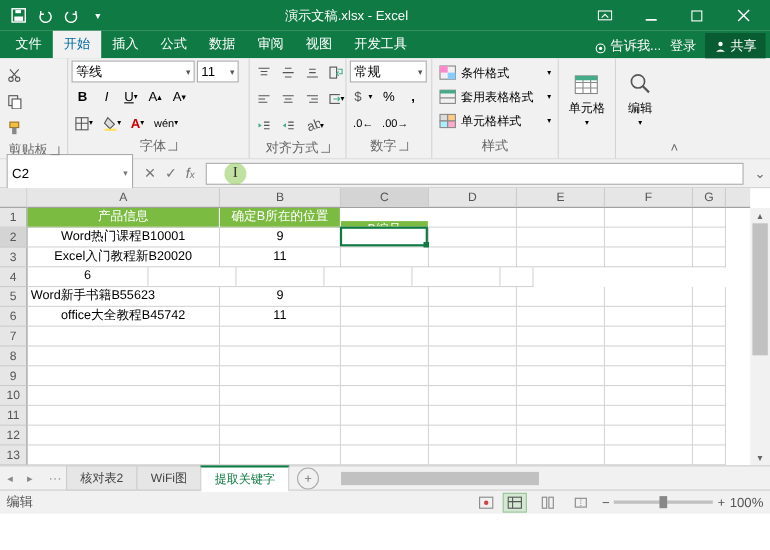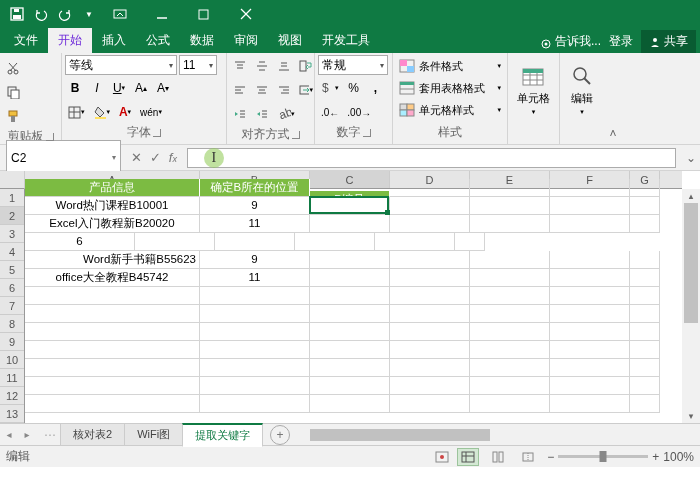--- a/index.html
+++ b/index.html
@@ -5,21 +5,21 @@
 *{box-sizing:border-box;margin:0;padding:0;font-family:"Microsoft YaHei",SimSun,sans-serif;font-size:12px;user-select:none}
 body{width:700px;height:500px;background:#fff;overflow:hidden;position:relative}
 .titlebar{height:28px;background:#0f7a43;display:flex;align-items:center;color:#fff}
 .qat{display:flex;gap:2px;padding-left:6px;align-items:center}
 .qat .qbtn{width:22px;height:22px;display:flex;align-items:center;justify-content:center}
 .title{flex:1;text-align:center;font-size:12px}
 .wincontrols{display:flex;gap:2px;padding-right:4px}
 .wincontrols .wb{width:40px;height:26px;display:flex;align-items:center;justify-content:center}
 .tabs{height:25px;background:#0f7a43;display:flex;align-items:flex-end;color:#fff;padding-left:4px}
 .tab{padding:4px 10px;cursor:pointer;font-size:12px}
-.tab.active{background:#f1f1f1;color:#6d28d9}
+.tab.active{background:#f1f1f1;color:#0369a1}
 .tabsright{margin-left:auto;display:flex;align-items:center;padding-right:4px;gap:8px}
 .sharebtn{background:#095c32;padding:3px 8px;display:flex;align-items:center;gap:3px}
 .ribbon{height:92px;background:#f1f1f1;border-bottom:1px solid #d4d4d4;display:flex}
 .group{border-right:1px solid #d4d4d4;display:flex;flex-direction:column;padding:2px 3px}
 .groupbody{flex:1;display:flex;flex-direction:column;gap:2px}
 .grouplabel{text-align:center;font-size:11px;color:#666;padding:1px 0;display:flex;justify-content:center;align-items:center;gap:2px}
 .dlg{width:8px;height:8px;border:1px solid #888;border-top:0;border-left:0;position:relative}
 .row{display:flex;gap:2px;align-items:center}
 .rbbtn{height:22px;min-width:20px;display:flex;align-items:center;justify-content:center;border:1px solid transparent;padding:0 2px}
 .bigbtn{width:42px;height:70px;display:flex;flex-direction:column;align-items:center;justify-content:center;gap:2px;border:1px solid transparent}
@@ -33,21 +33,21 @@
 .cursor::after{content:"I";color:#333;font-family:serif;font-size:14px}
 .expand{width:18px;height:26px;display:flex;align-items:center;justify-content:center;color:#666}
 .grid-area{height:252px;position:relative;overflow:hidden}
 .corner{position:absolute;left:0;top:0;width:25px;height:18px;background:#e6e6e6;border-right:1px solid #ccc;border-bottom:1px solid #999}
 .colheads{position:absolute;left:25px;top:0;right:18px;height:18px;display:flex;background:#e6e6e6;border-bottom:1px solid #999}
 .ch{border-right:1px solid #ccc;text-align:center;font-size:11px;color:#555;line-height:18px}
 .ch.sel{background:#d4d4d4}
 .rowheads{position:absolute;left:0;top:18px;width:25px;background:#e6e6e6;border-right:1px solid #999}
 .rh{height:18px;border-bottom:1px solid #ccc;text-align:center;font-size:11px;color:#555;line-height:18px}
 .rh.sel{background:#d4d4d4}
-.cells{position:absolute;left:25px;top:8px;right:18px}
+.cells{position:absolute;left:25px;top:18px;right:18px}
 .crow{display:flex;height:18px}
 .cell{border-right:1px solid #d4d4d4;border-bottom:1px solid #d4d4d4;padding:0 3px;line-height:17px;font-size:11.5px;overflow:hidden;white-space:nowrap}
 .hdr{background:#7cbb42;color:#fff;text-align:center;border-right:1px solid #fff}
 .selcell{position:absolute;border:2px solid #0f7a43;pointer-events:none}
 .selcell::after{content:"";position:absolute;right:-3px;bottom:-3px;width:5px;height:5px;background:#0f7a43}
 .vscroll{position:absolute;right:0;top:18px;bottom:0;width:18px;background:#f1f1f1}
 .vscroll .thumb{position:absolute;left:2px;right:2px;top:14px;height:120px;background:#c1c1c1}
 .vscroll .ar{position:absolute;left:0;right:0;height:14px;text-align:center;font-size:9px;color:#666;line-height:14px}
 .sheettabs{display:flex;align-items:center;height:22px;background:#f1f1f1;border-top:1px solid #ccc}
 .navbtn{width:18px;text-align:center;color:#888;font-size:10px}
@@ -84,20 +84,21 @@
         </svg>
       </div>
     <div class="qbtn">
         <svg width="14" height="14">
           <path d="M4 4 A5 5 0 1 0 11 6" fill="none" stroke="#fff" stroke-width="1.3"></path>
           <path d="M11 3 L11 6 L8 6" fill="none" stroke="#fff" stroke-width="1.3"></path>
         </svg>
       </div>
     <div class="qbtn" style="font-size:8px">▼</div>
   </div>
+  <div class="title">演示文稿.xlsx - Excel</div>
   <div class="wincontrols">
     <div class="wb">
         <svg width="14" height="10">
           <rect x="1" y="1" width="12" height="8" fill="none" stroke="#fff"></rect>
           <path d="M4 7 L7 4 L10 7" fill="none" stroke="#fff"></path>
         </svg>
       </div>
     <div class="wb">
         <svg width="12" height="12">
           <line x1="1" y1="10" x2="11" y2="10" stroke="#fff" stroke-width="1.5"></line>
@@ -503,21 +504,21 @@
       </div>
       <div class="crow">
         <div class="cell" style="width: 110px; text-align: center;">6</div>
         <div class="cell" style="width: 80px;"></div>
         <div class="cell" style="width: 80px;"></div>
         <div class="cell" style="width: 80px;"></div>
         <div class="cell" style="width: 80px;"></div>
         <div class="cell" style="width: 30px;"></div>
       </div>
       <div class="crow">
-        <div class="cell" style="width: 175px; text-align: right;">Word新手书籍B55623</div>
+        <div class="cell" style="width: 175px; text-align: left;">Word新手书籍B55623</div>
         <div class="cell" style="width: 110px; text-align: center;">9</div>
         <div class="cell" style="width: 80px;"></div>
         <div class="cell" style="width: 80px;"></div>
         <div class="cell" style="width: 80px;"></div>
         <div class="cell" style="width: 80px;"></div>
         <div class="cell" style="width: 30px;"></div>
       </div>
       <div class="crow">
         <div class="cell" style="width: 175px; text-align: center;">office大全教程B45742</div>
         <div class="cell" style="width: 110px; text-align: center;">11</div>

